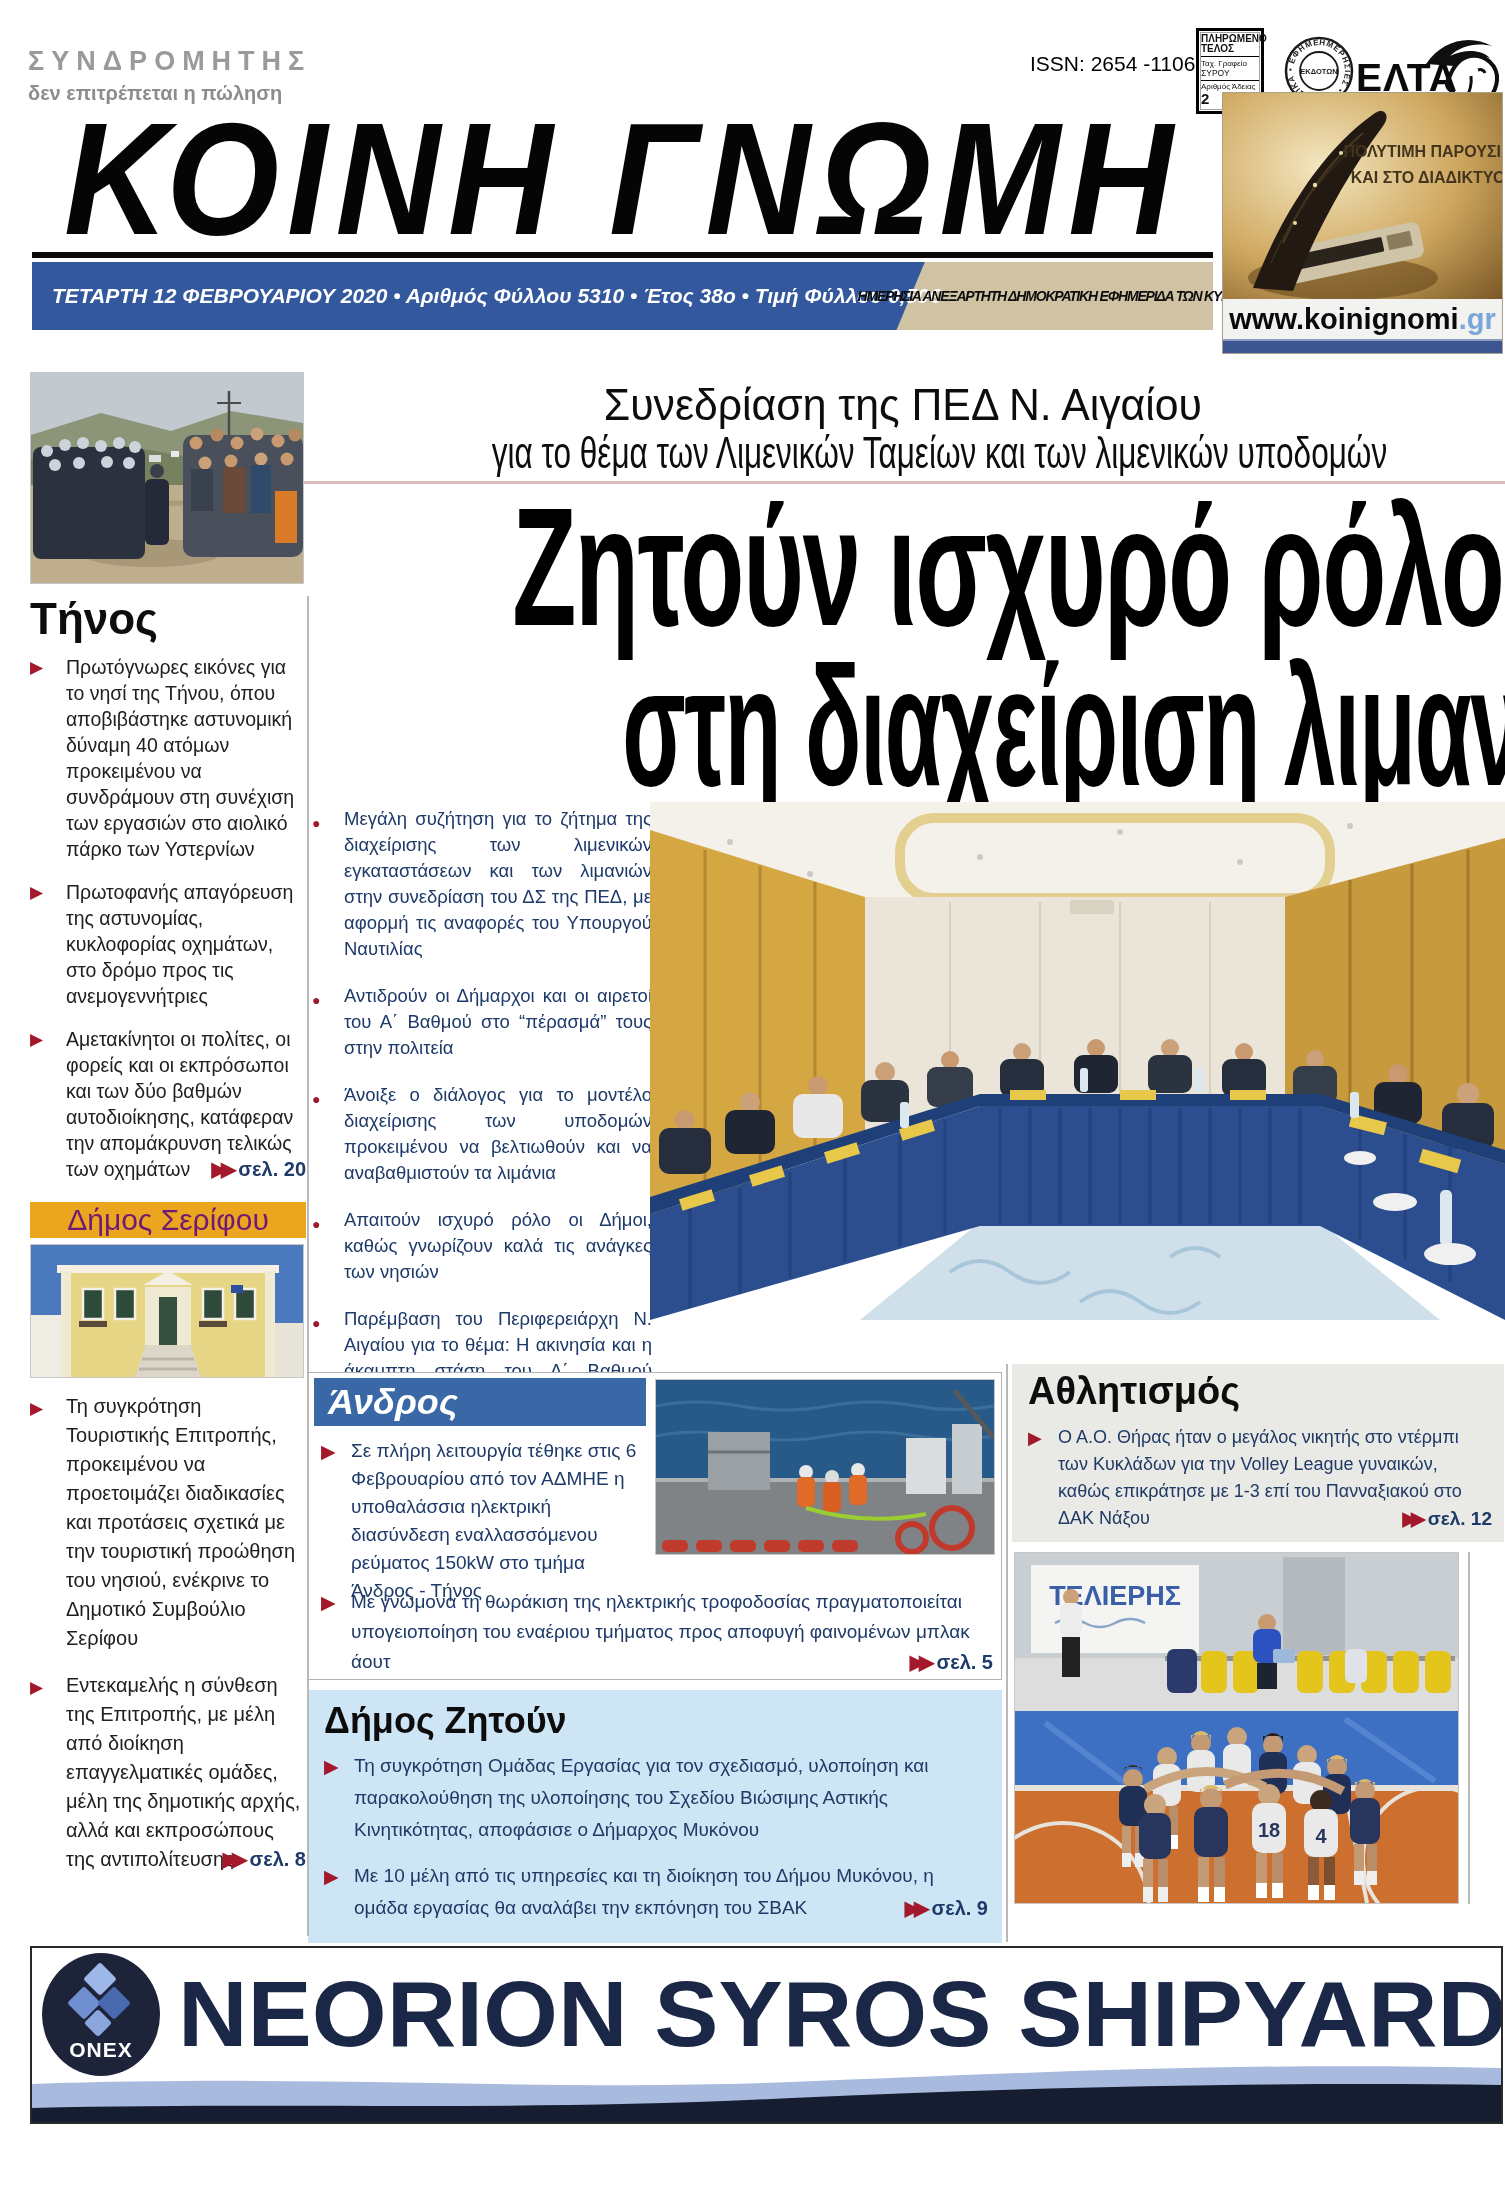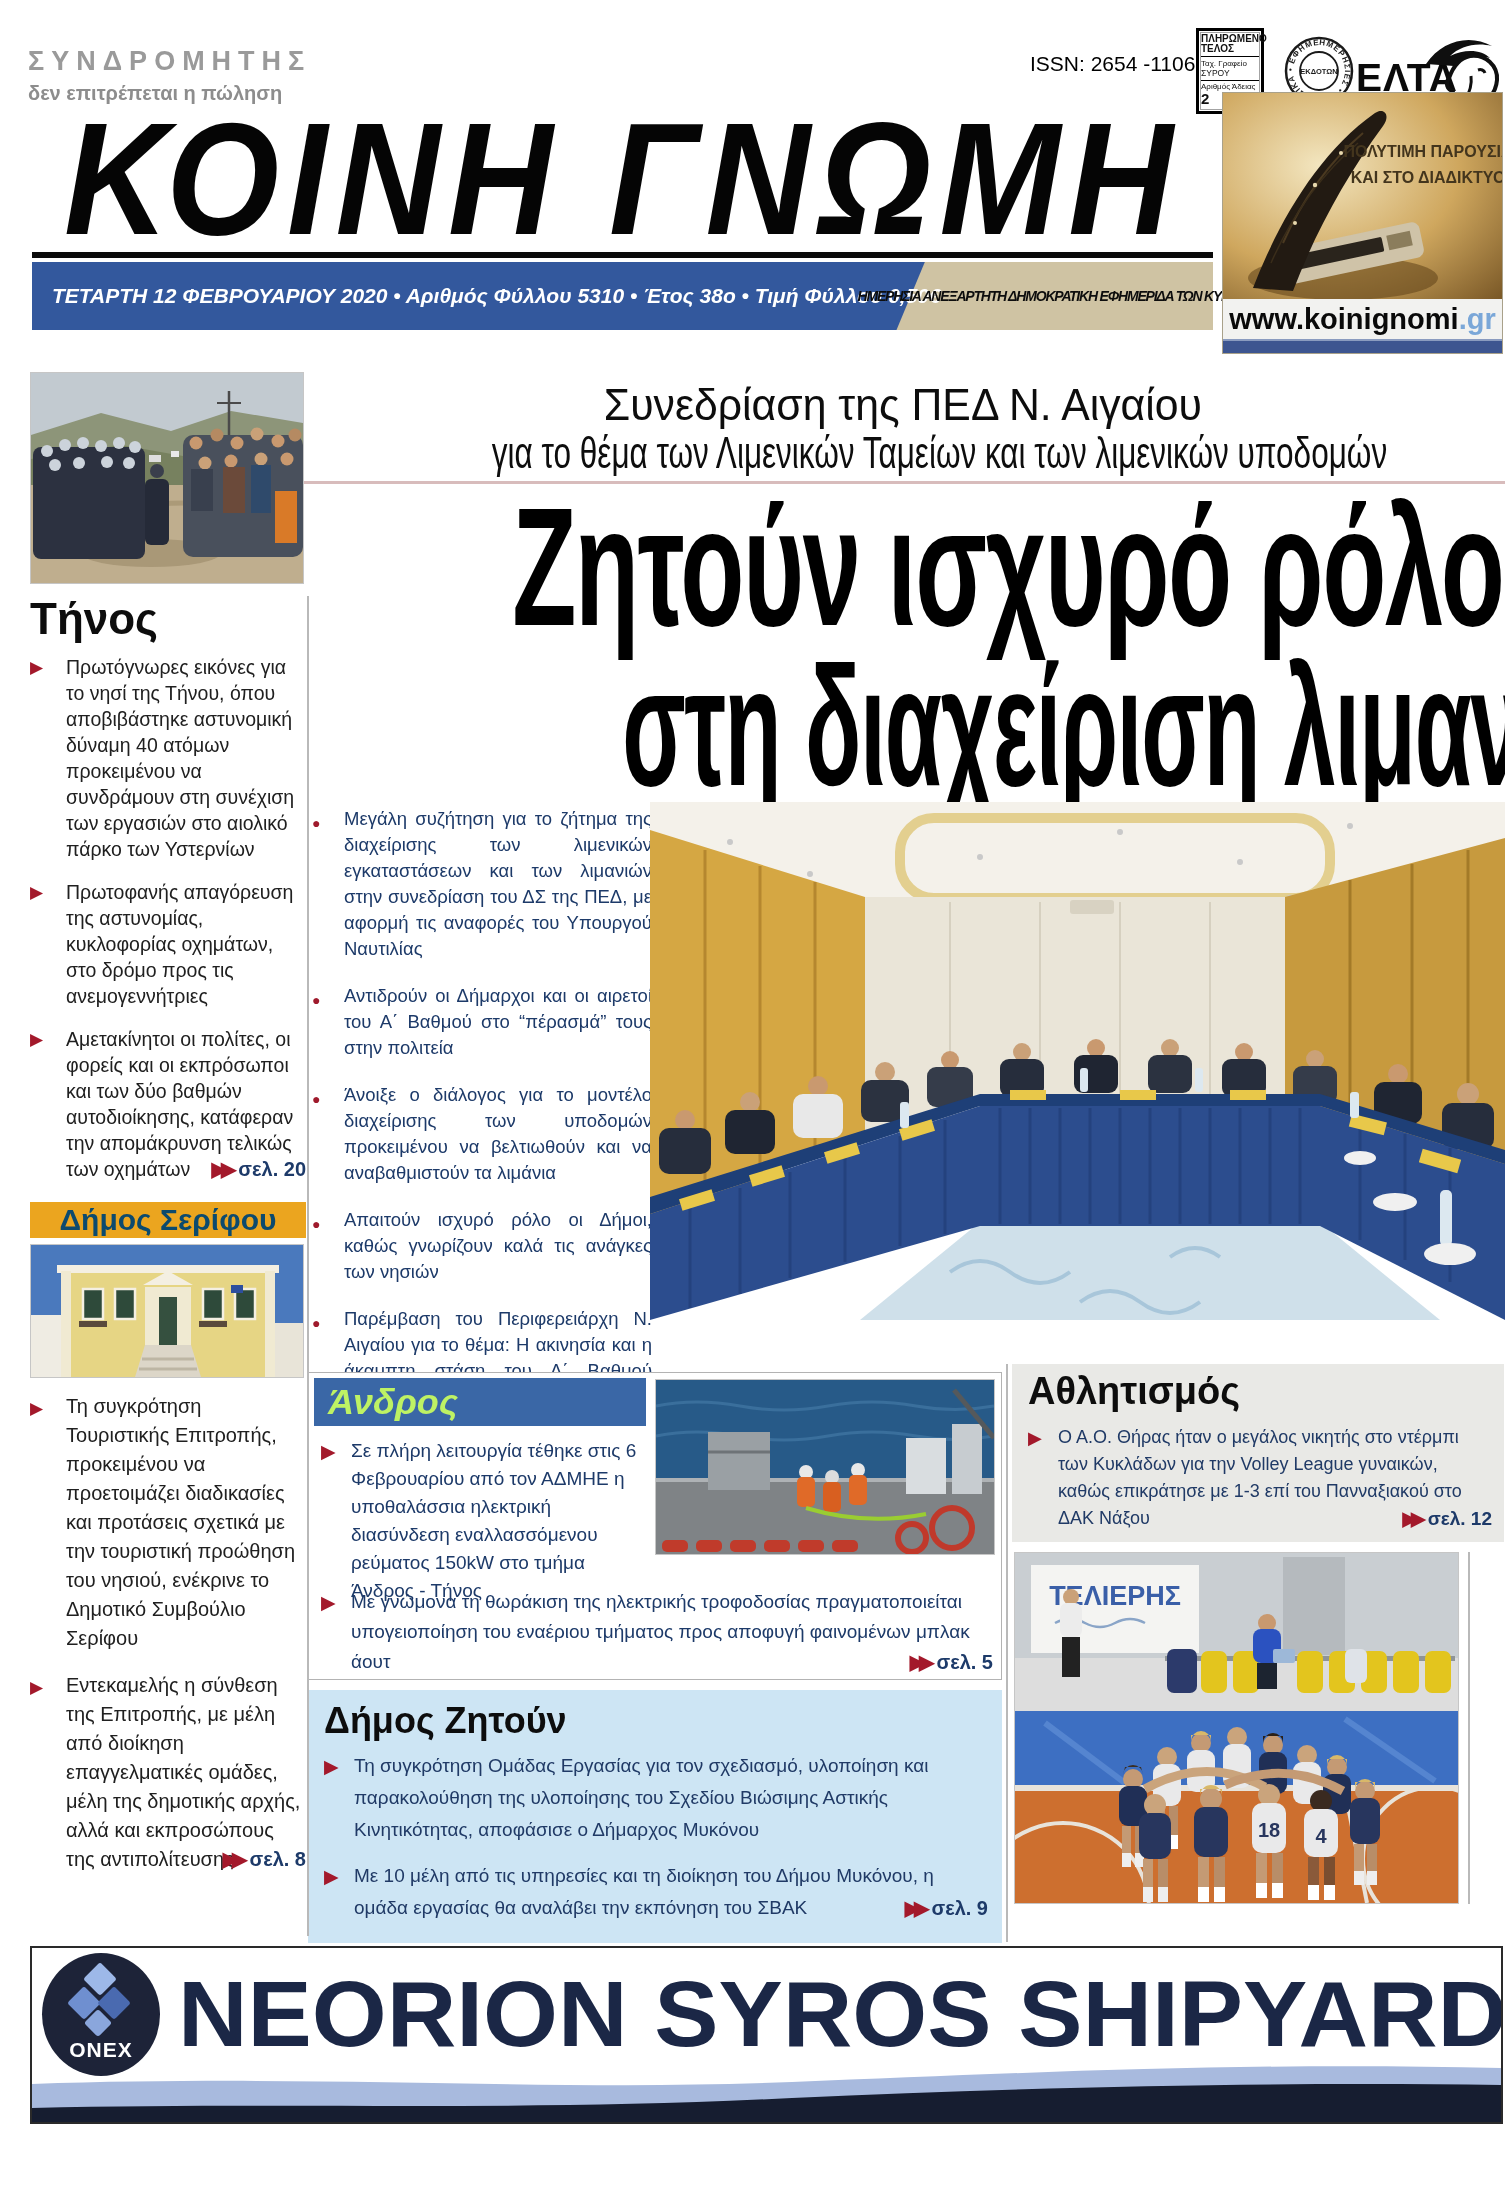--- a/index.html
+++ b/index.html
@@ -80,36 +80,36 @@
 
   
   .vline { background:#b9b9b9; width:2px; }
   .tinos-title { left:30px; top:594px; font-size:44px; font-weight:bold; color:#0d0d0d; }
   .tinos-list { left:30px; top:654px; width:276px; }
   .tinos-list .blt { font-size:19.5px; line-height:26px; color:#202020; padding-left:36px; margin-bottom:17px; }
   .tinos-list .blt::before { font-size:17px; }
   .tinos-list .pref, .serifos-list .pref { font-size:20px; }
 
   .serifos-hdr { left:30px; top:1202px; width:276px; height:36px; background:#eba51f;
-    display:flex; align-items:center; justify-content:center; font-size:30px; font-weight:bold; color:#0c4a6e; }
+    display:flex; align-items:center; justify-content:center; font-size:30px; font-weight:normal; color:#701a75; }
   .serifos-list { left:30px; top:1392px; width:276px; }
   .serifos-list .blt { font-size:20px; line-height:29px; color:#202020; padding-left:36px; margin-bottom:18px; }
   .serifos-list .blt::before { font-size:17px; top:2px; }
 
   
   .lead-list { left:312px; top:806px; width:340px; }
   .lead-list .blt { font-size:18.5px; line-height:26px; color:#1d3a69; padding-left:32px;
     margin-bottom:21px; text-align:justify; }
   .lead-list .blt::before { content:"\25CF"; font-size:14px; top:4px; color:#9f1a2c; }
   .lead-list .pref { font-size:20px; }
 
   
   .andros { left:308px; top:1372px; width:694px; height:308px; border:1px solid #b3b3b3; background:#fff; }
   .andros-hdr { position:absolute; left:5px; top:5px; width:332px; height:48px; background:#3a67a6;
-    color:#bef264; font-size:36px; font-weight:bold; font-style:italic; display:flex; align-items:center; padding-left:14px; }
+    color:#ffffff; font-size:36px; font-weight:bold; font-style:italic; display:flex; align-items:center; padding-left:14px; }
   .andros .blt { font-size:19px; color:#1d3a69; padding-left:30px; }
   .andros .b1 { position:absolute; left:12px; top:64px; width:330px; line-height:28px; }
   .andros .b2 { position:absolute; left:12px; top:214px; width:672px; line-height:30px; }
   .andros .pref { font-size:20px; }
 
   
   .mykonos { left:308px; top:1690px; width:694px; height:253px; background:#cde5f4; }
   .mykonos-hdr { position:absolute; left:16px; top:10px; font-size:36px; font-weight:bold; color:#0d0d0d; }
   .mykonos .blt { position:absolute; left:16px; width:664px; font-size:19px; line-height:32px; color:#203a66; padding-left:30px; }
   .mykonos .b1 { top:60px; } .mykonos .b2 { top:170px; }

